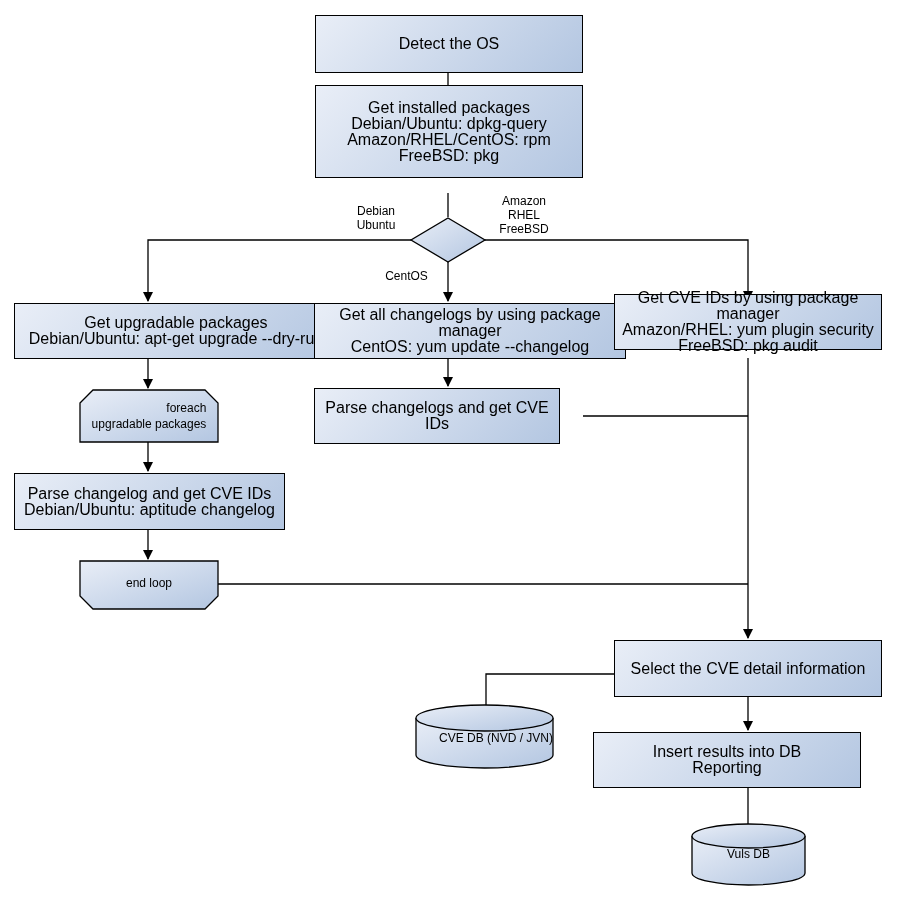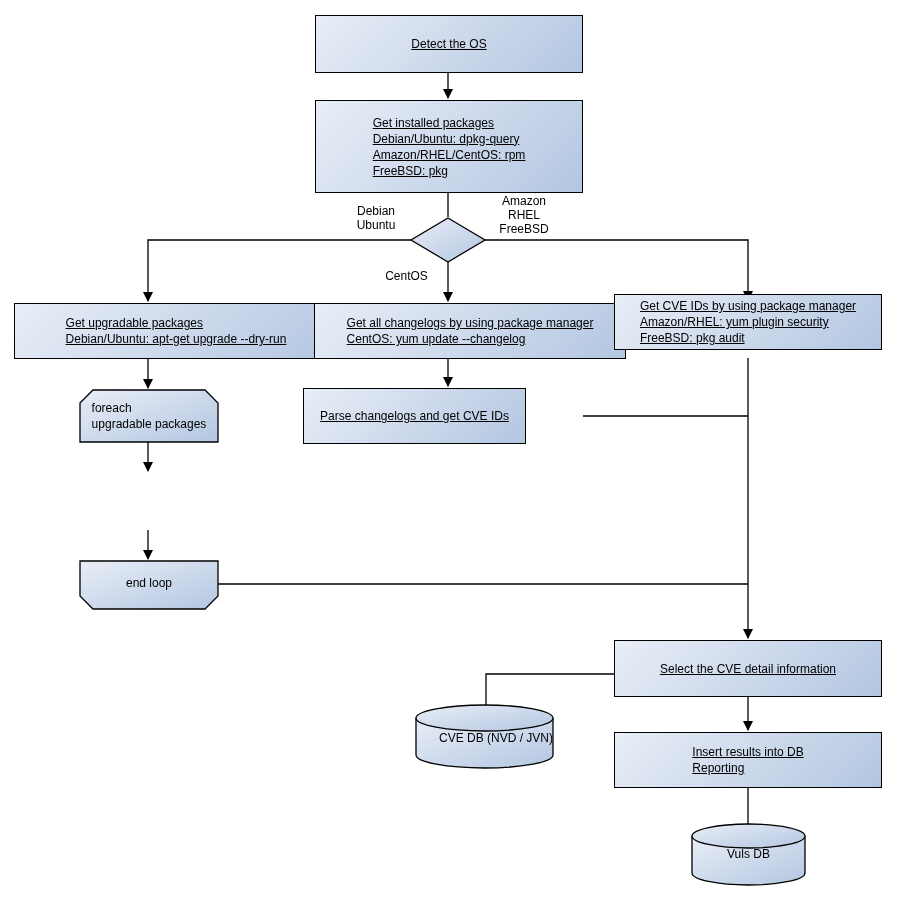--- a/index.html
+++ b/index.html
@@ -27,31 +27,31 @@
     width: 898px; height: 902px;
   }
   .node {
     position: absolute;
     box-sizing: border-box;
     border: 1px solid var(--border);
     background: linear-gradient(135deg, var(--node-fill-light) 0%, var(--node-fill-dark) 100%);
     display: flex;
     align-items: center;
     justify-content: center;
+    text-align: center;
     white-space: pre-line;
-    font-size: 12px;
+    font-size: 16px;
     line-height: 16px;
-    text-decoration: underline;
   }
   .shape-label {
     position: absolute;
     display: flex;
     align-items: center;
     justify-content: center;
-    text-align: left;
+    text-align: right;
     white-space: pre-line;
     font-size: 12px;
     line-height: 16px;
     pointer-events: none;
   }
   .edge-label {
     position: absolute;
     white-space: pre-line;
     font-size: 12px;
     line-height: 14px;
@@ -99,41 +99,43 @@
 
     <path class="shape" d="M416,718 V755 A68.5,13 0 0 0 553,755 V718"></path>
     <ellipse class="shape" cx="484.5" cy="718" rx="68.5" ry="13"></ellipse>
 
     <path class="shape" d="M692,836 V873 A56.5,12 0 0 0 805,873 V836"></path>
     <ellipse class="shape" cx="748.5" cy="836" rx="56.5" ry="12"></ellipse>
   </svg>
 
   <div class="node" style="left:315px;top:15px;width:268px;height:58px">Detect the OS</div>
 
-  <div class="node" style="left:315px;top:100px;width:268px;height:93px">Get installed packages
+  <div class="node" style="left:315px;top:85px;width:268px;height:93px">Get installed packages
 Debian/Ubuntu: dpkg-query
 Amazon/RHEL/CentOS: rpm
 FreeBSD: pkg</div>
 
   <div class="node" style="left:14px;top:303px;width:324px;height:56px">Get upgradable packages
 Debian/Ubuntu: apt-get upgrade --dry-run</div>
 
+  <div class="node" style="left:14px;top:473px;width:271px;height:57px">Parse changelog and get  CVE IDs
+Debian/Ubuntu: aptitude changelog</div>
 
   <div class="node" style="left:314px;top:303px;width:312px;height:56px">Get all changelogs by using package manager
 CentOS: yum update --changelog</div>
 
-  <div class="node" style="left:303px;top:388px;width:223px;height:56px">Parse changelogs and get CVE IDs</div>
+  <div class="node" style="left:314px;top:388px;width:246px;height:56px">Parse changelogs and get CVE IDs</div>
 
   <div class="node" style="left:614px;top:294px;width:268px;height:56px">Get CVE IDs by using package manager
 Amazon/RHEL: yum plugin security
 FreeBSD: pkg audit</div>
 
   <div class="node" style="left:614px;top:640px;width:268px;height:57px">Select the CVE detail information</div>
 
-  <div class="node" style="left:614px;top:732px;width:268px;height:56px">Insert results into DB
+  <div class="node" style="left:593px;top:732px;width:268px;height:56px">Insert results into DB
 Reporting</div>
 
   <div class="shape-label" style="left:80px;top:390px;width:138px;height:52px">foreach
 upgradable  packages</div>
 
   <div class="shape-label" style="left:80px;top:561px;width:138px;height:43px">end loop</div>
 
   <div class="shape-label" style="left:416px;top:714px;width:160px;height:48px">CVE DB (NVD / JVN)</div>
 
   <div class="shape-label" style="left:692px;top:832px;width:113px;height:44px">Vuls DB</div>

